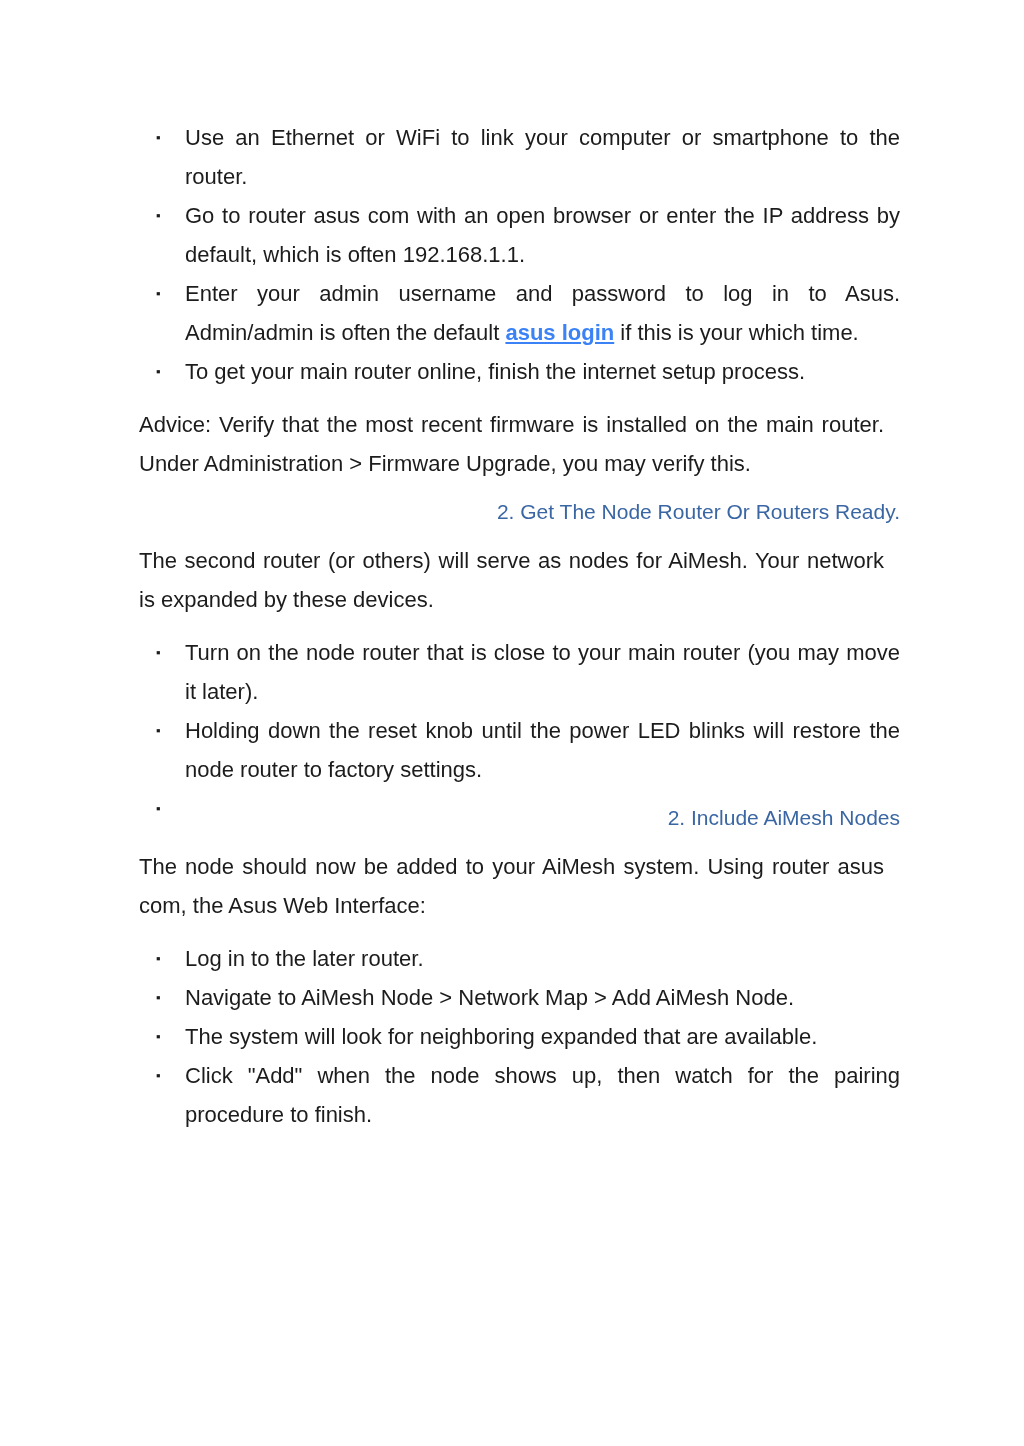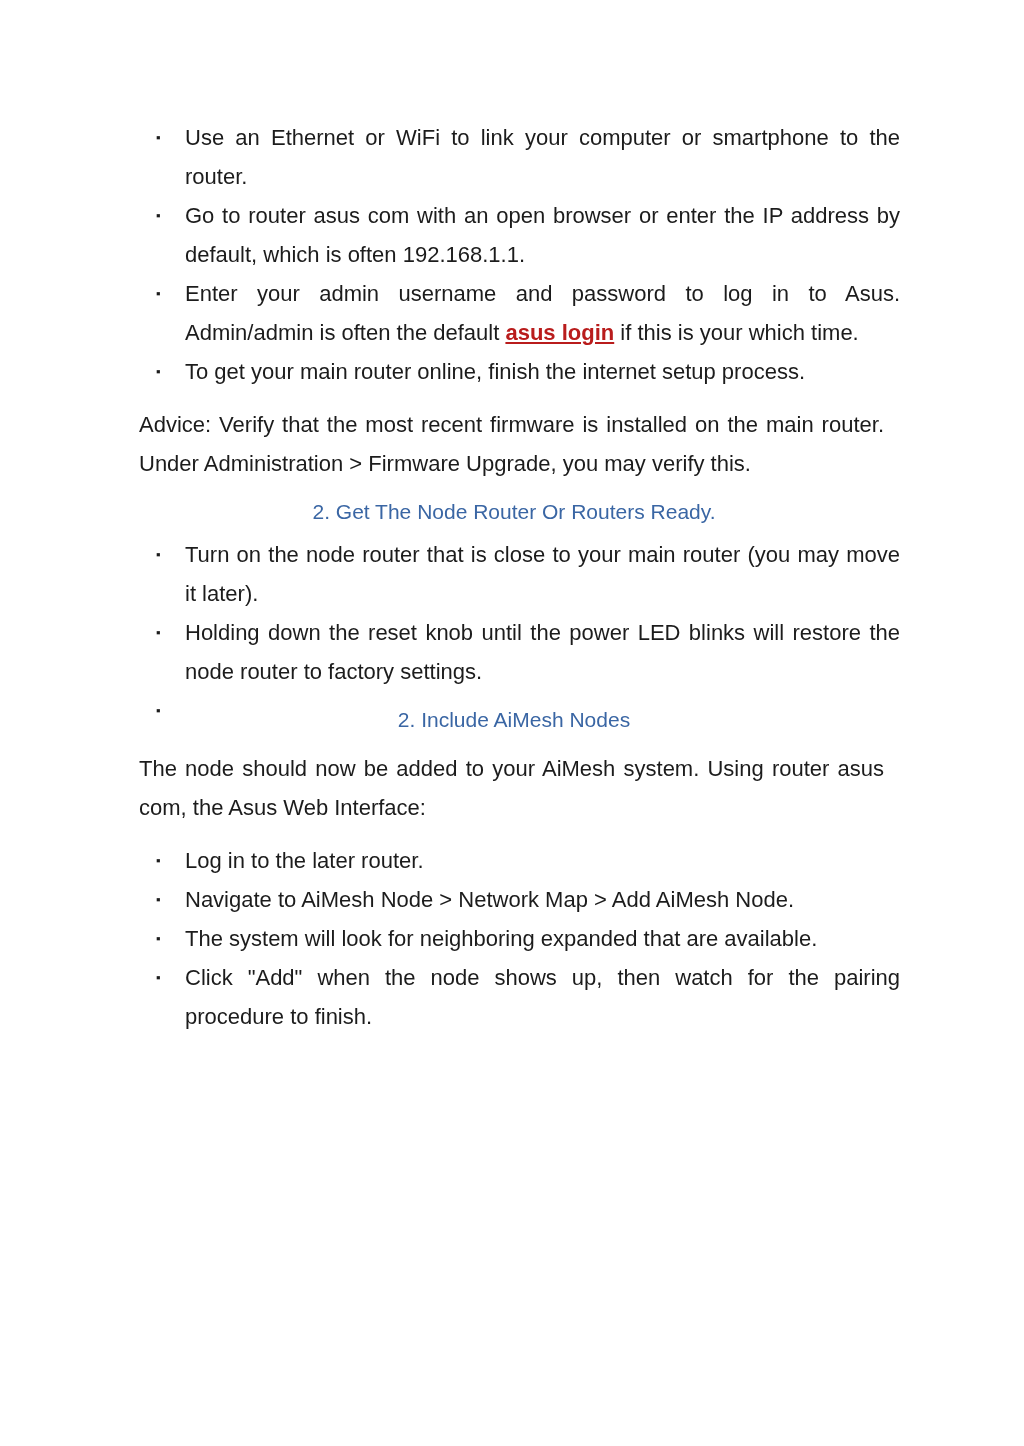--- a/index.html
+++ b/index.html
@@ -46,25 +46,25 @@
     font-size: 13px;
     line-height: 39px;
     text-align: left;
     color: #1c1c1c;
   }
   h2.section-heading {
     font-size: 21px;
     font-weight: 400;
     color: #3a66a4;
     line-height: 30px;
-    text-align: center;
+    text-align: right;
     margin: 14px 0 8px 5px;
   }
   a.inline-link {
-    color: #b91c1c;
+    color: #3b82f6;
     font-weight: 700;
     text-decoration: underline;
     cursor: pointer;
   }
 </style>
 </head>
 <body>
 
 <div class="page">
   <div class="doc">
@@ -85,20 +85,21 @@
       <li>
         <span class="marker">▪</span>
         <span>To get your main router online, finish the internet setup process.</span>
       </li>
     </ul>
 
     <p class="body-par">Advice: Verify that the most recent firmware is installed on the main router. Under Administration &gt; Firmware Upgrade, you may verify this.</p>
 
     <h2 class="section-heading">2. Get The Node Router Or Routers Ready.</h2>
 
+    <p class="body-par">The second router (or others) will serve as nodes for AiMesh. Your network is expanded by these devices.</p>
 
     <ul class="bullets">
       <li>
         <span class="marker">▪</span>
         <span>Turn on the node router that is close to your main router (you may move it later).</span>
       </li>
       <li>
         <span class="marker">▪</span>
         <span>Holding down the reset knob until the power LED blinks will restore the node router to factory settings.</span>
       </li>

